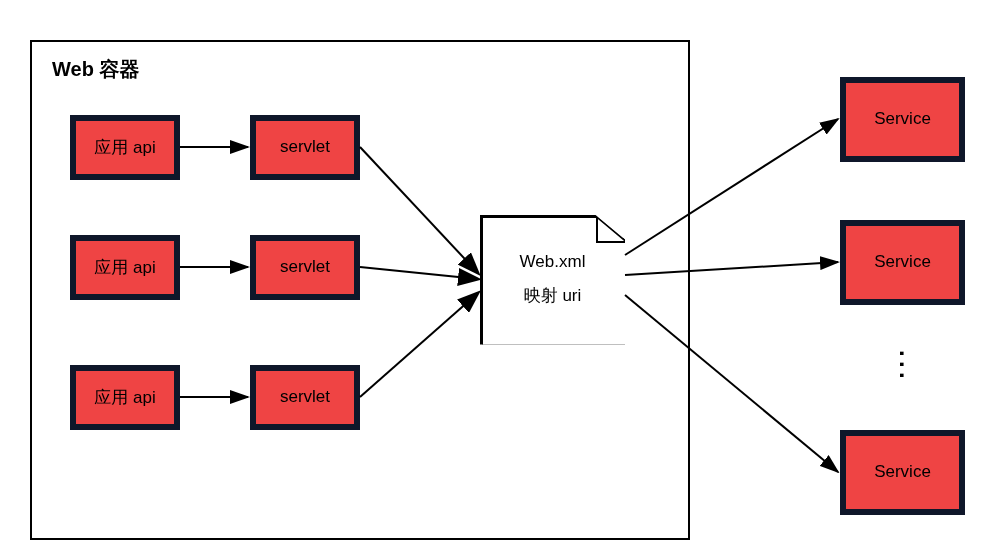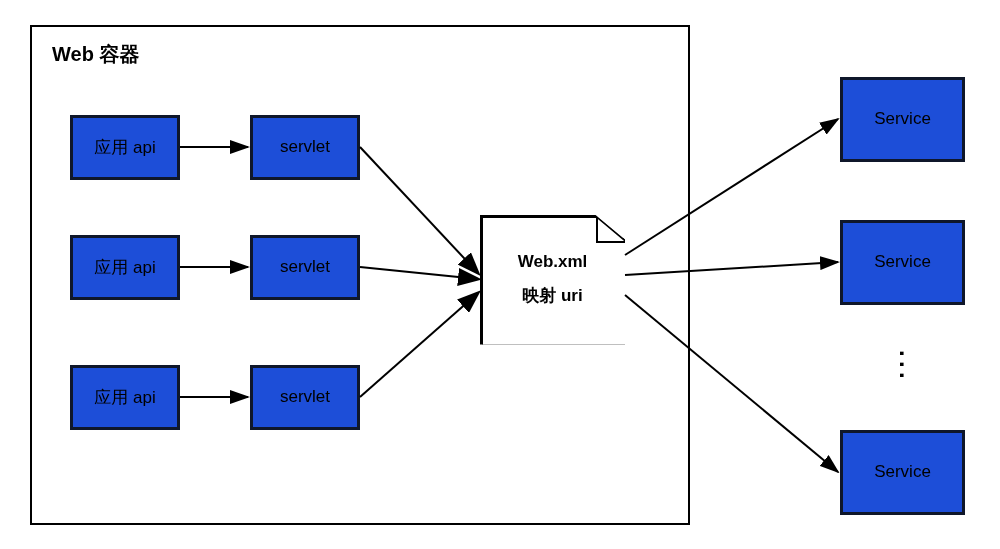--- a/index.html
+++ b/index.html
@@ -17,38 +17,38 @@
       height: 520px;
       position: relative;
       display: flex;
       align-items: center;
       justify-content: center;
     }
     
     .web-container {
       position: absolute;
       left: 10px;
-      top: 10px;
+      top: 25px;
       width: 660px;
       height: 500px;
       border: 2px solid #000;
     }
     .web-container-label {
       position: absolute;
       top: 14px;
       left: 20px;
       font-size: 20px;
       font-weight: bold;
       color: #000;
     }
     
     .box {
       position: absolute;
-      border: 3px solid #0f172a;
-      background: #1d4ed8;
+      border: 6px solid #0f172a;
+      background: #ef4444;
       display: flex;
       align-items: center;
       justify-content: center;
       font-size: 17px;
       color: #000;
       text-align: right;
     }
     
     .app-api-1 { left: 50px; top: 100px; width: 110px; height: 65px; }
     .app-api-2 { left: 50px; top: 220px; width: 110px; height: 65px; }
@@ -67,21 +67,20 @@
       border: 2px solid #000;
       background: #fff;
       display: flex;
       flex-direction: column;
       align-items: center;
       justify-content: center;
       font-size: 17px;
       color: #000;
       text-align: center;
       clip-path: polygon(0 0, 115px 0, 145px 25px, 145px 130px, 0 130px);
-      font-weight: bold;
     }
     
     .service-1 { left: 820px; top: 62px; width: 125px; height: 85px; }
     .service-2 { left: 820px; top: 205px; width: 125px; height: 85px; }
     .service-3 { left: 820px; top: 415px; width: 125px; height: 85px; }
     
     .arrows-svg {
       position: absolute;
       top: 0;
       left: 0;

